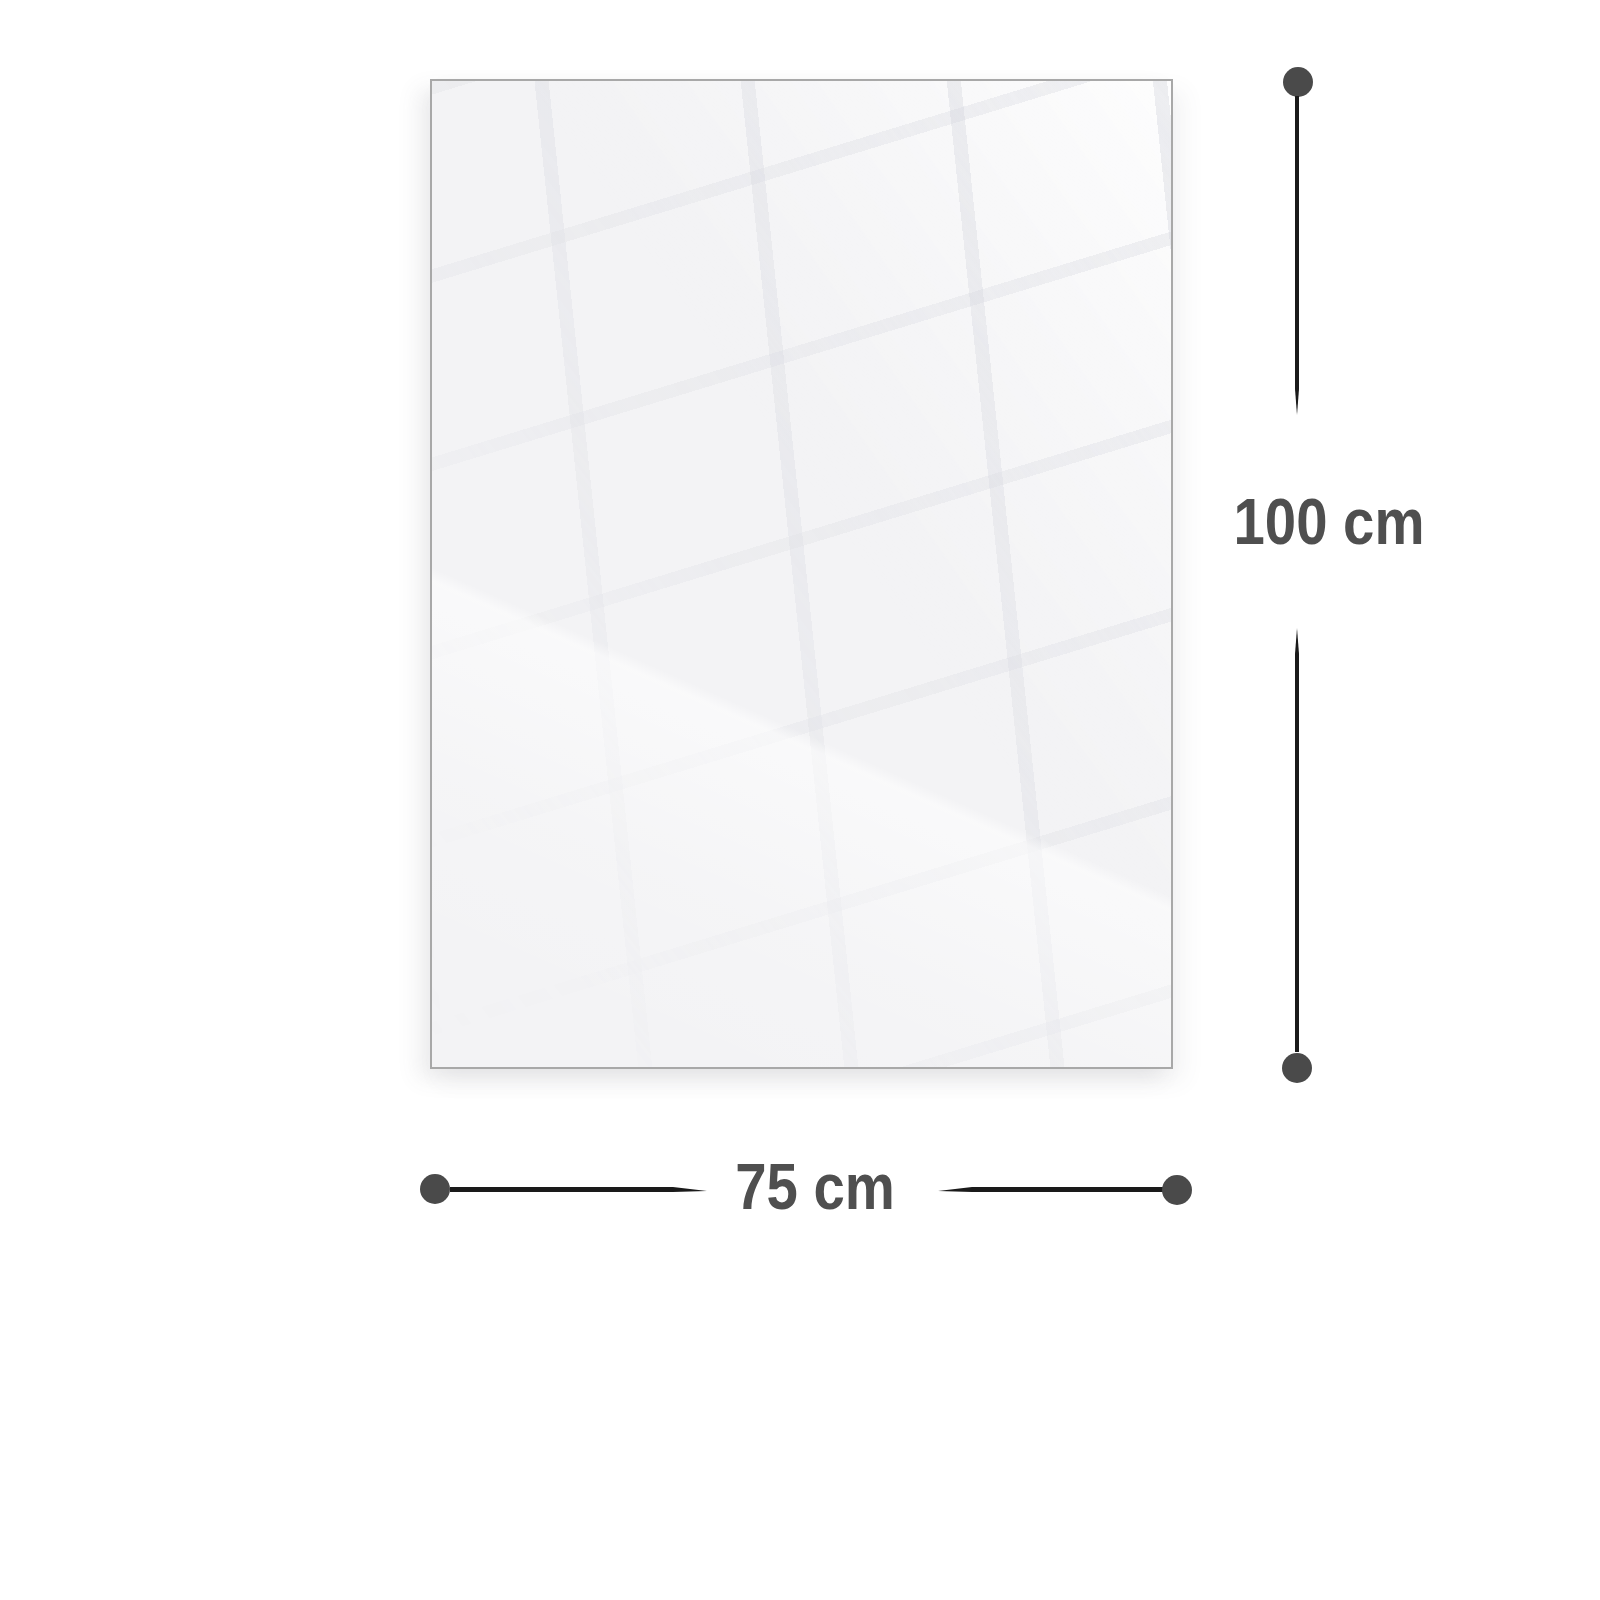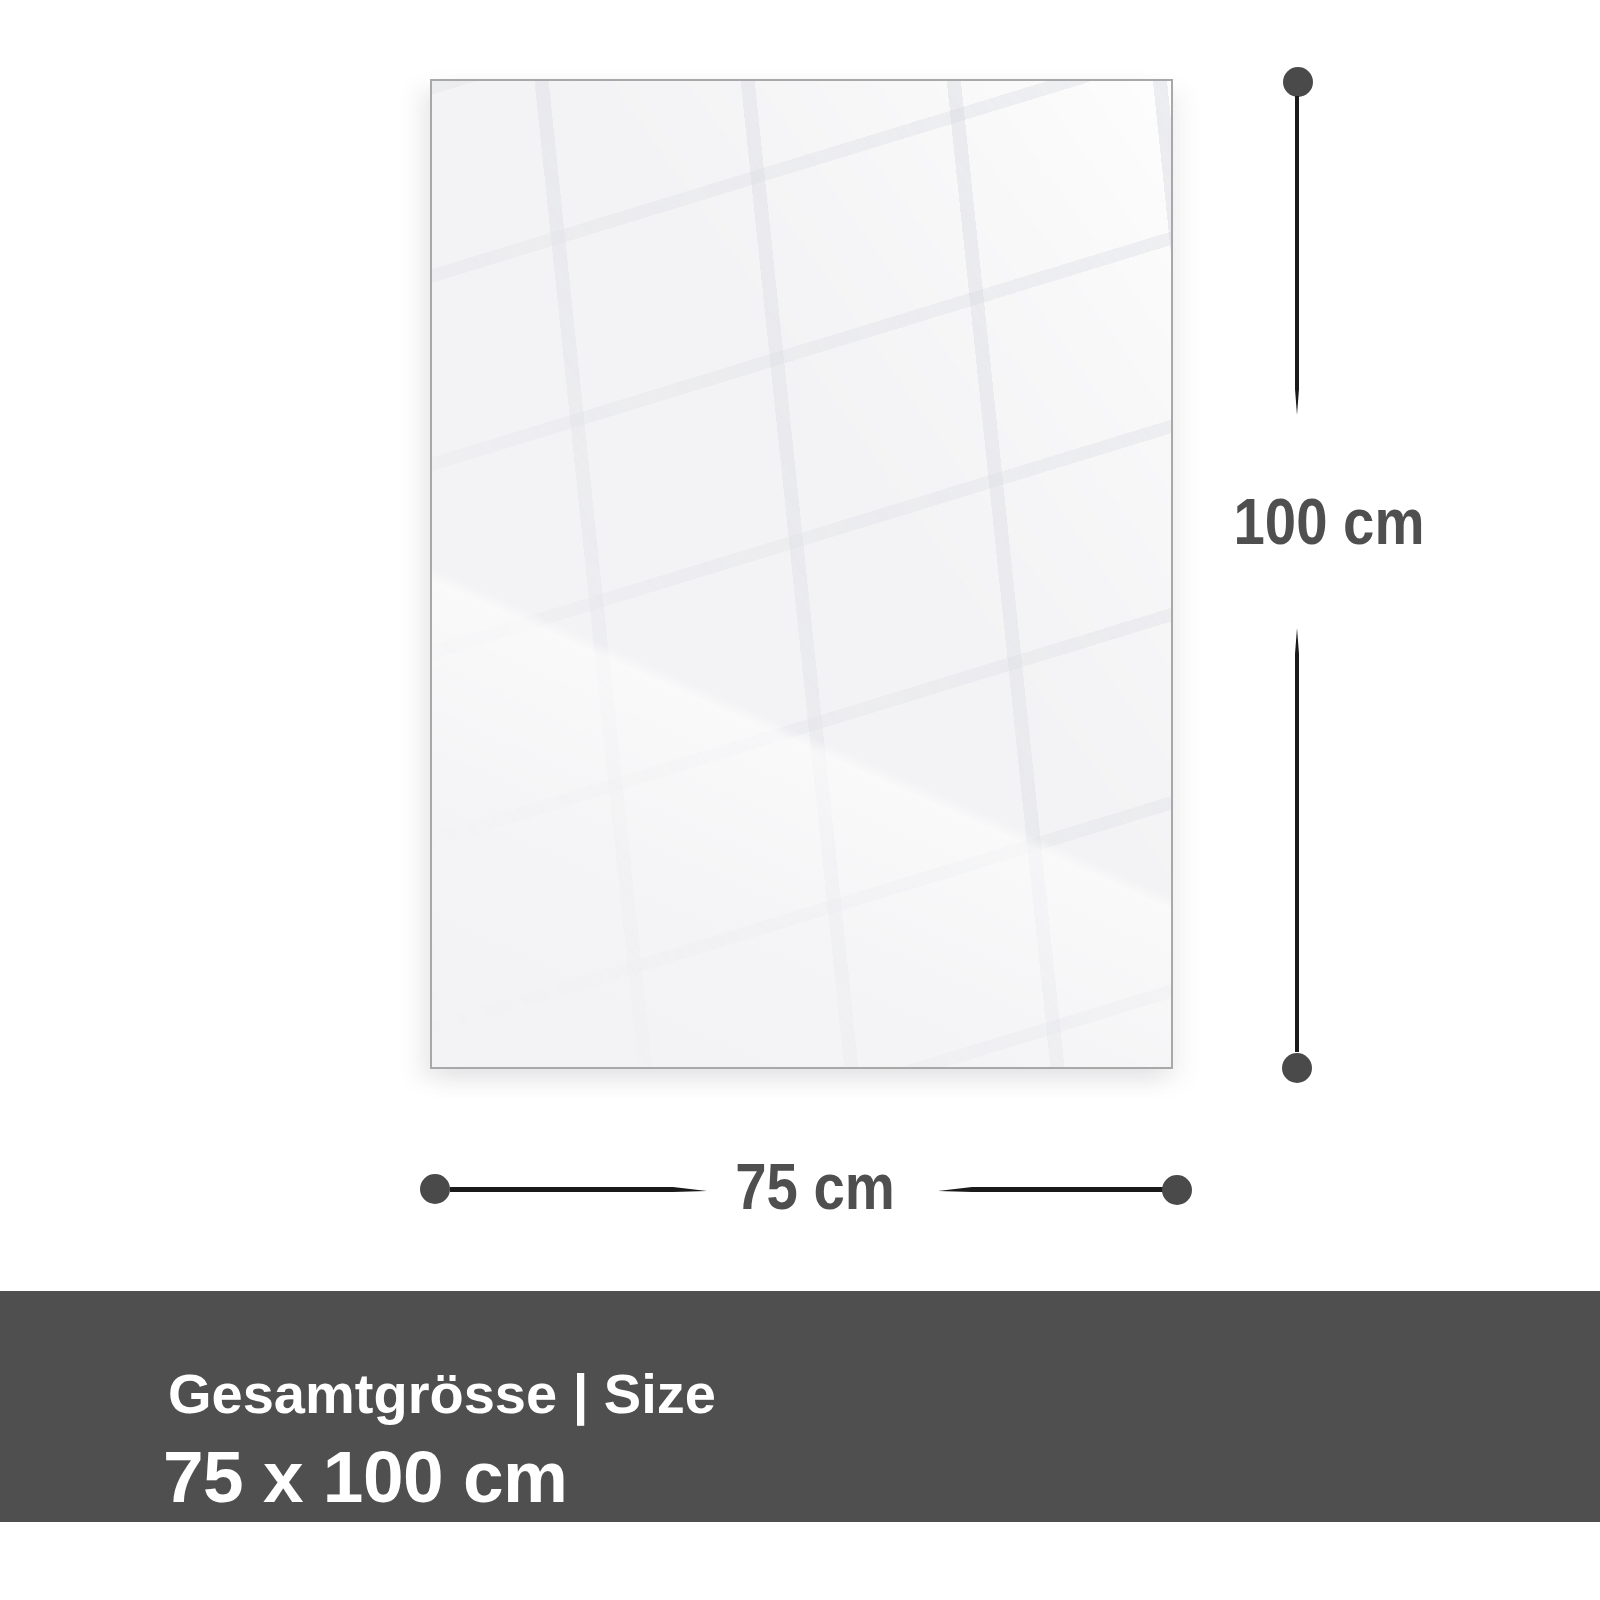--- a/index.html
+++ b/index.html
@@ -126,18 +126,14 @@
   </div>
 
   <div>
     <div class="dim-dot hdot-left"></div>
     <div class="dim-seg hseg hseg-left"></div>
     <div class="dim-label width-label">75 cm</div>
     <div class="dim-seg hseg hseg-right"></div>
     <div class="dim-dot hdot-right"></div>
   </div>
 
-  <div class="footer">
-    <div class="footer-heading">Gesamtgrösse | Size</div>
-    <div class="footer-value">75 x 100 cm</div>
-  </div>
 
 </div>
 
 </body></html>

